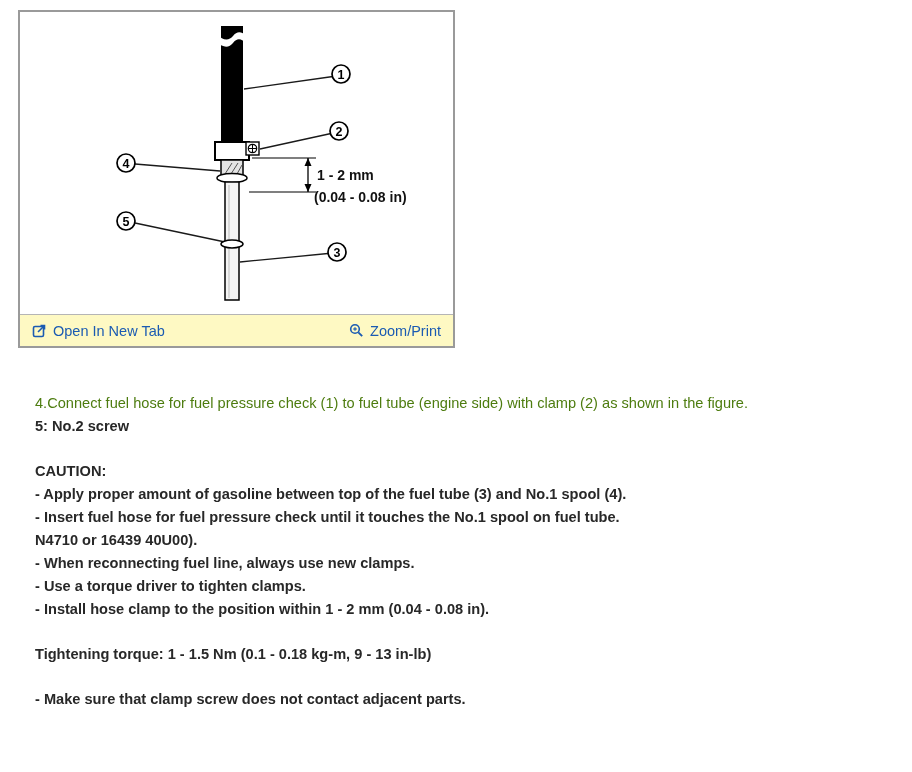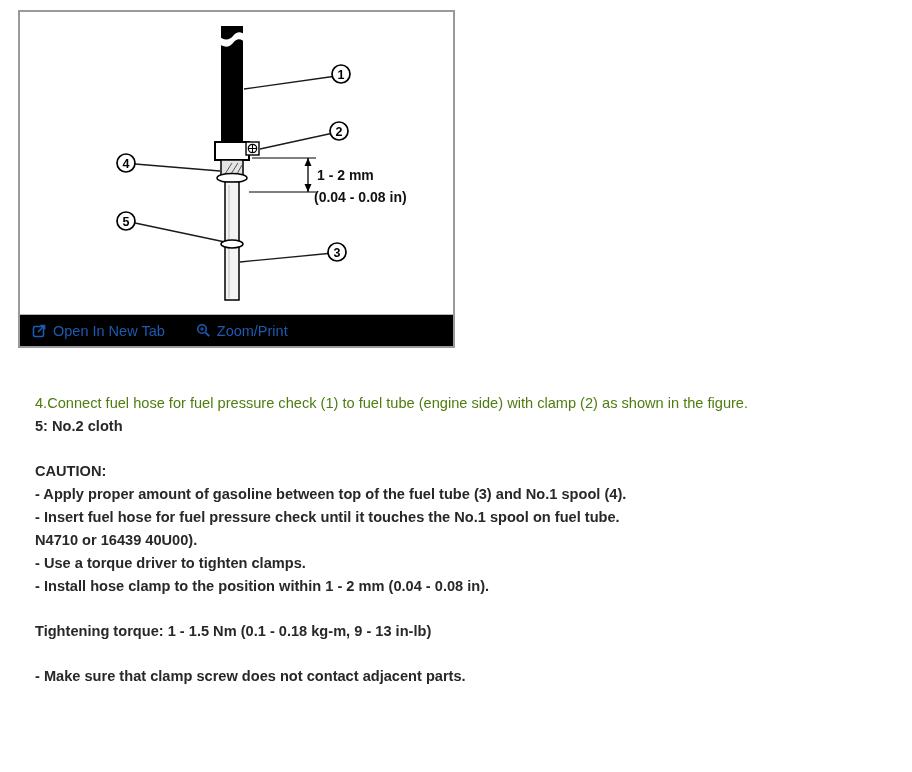--- a/index.html
+++ b/index.html
@@ -23,25 +23,26 @@
     border: 2px solid #9a9a9a;
     background: #ffffff;
   }
   .diagram-area {
     width: 433px;
     height: 302px;
     background: #ffffff;
   }
   .figure-links {
     display: flex;
+    justify-content: space-between;
     align-items: center;
     height: 31px;
     border-top: 1px solid #b5b5b5;
     padding: 0 12px;
-    background: #000000;
+    background: #fef9c3;
     gap: 31px;
   }
   .fig-link {
     display: flex;
     align-items: center;
     gap: 6px;
     color: #1b5bb2;
     font-size: 14.5px;
     text-decoration: none;
     cursor: pointer;
@@ -162,26 +163,27 @@
           <line x1="4.2" y1="6" x2="7.8" y2="6" stroke="#1b5bb2" stroke-width="1.2"></line>
           <line x1="6" y1="4.2" x2="6" y2="7.8" stroke="#1b5bb2" stroke-width="1.2"></line>
         </svg>
         <span>Zoom/Print</span>
       </a>
     </div>
   </div>
 
   <div class="content">
     <div class="regular">4.Connect fuel hose for fuel pressure check (1) to fuel tube (engine side) with clamp (2) as shown in the figure.</div>
-    <div class="bold">5: No.2 cloth</div>
+    <div class="bold">5: No.2 screw</div>
     <div class="gap"></div>
     <div class="bold">CAUTION:</div>
     <div class="bold">- Apply proper amount of gasoline between top of the fuel tube (3) and No.1 spool (4).</div>
     <div class="bold">- Insert fuel hose for fuel pressure check until it touches the No.1 spool on fuel tube.</div>
     <div class="bold">N4710 or 16439 40U00).</div>
+    <div class="bold">- When reconnecting fuel line, always use new clamps.</div>
     <div class="bold">- Use a torque driver to tighten clamps.</div>
     <div class="bold">- Install hose clamp to the position within 1 - 2 mm (0.04 - 0.08 in).</div>
     <div class="gap"></div>
     <div class="bold">Tightening torque: 1 - 1.5 Nm (0.1 - 0.18 kg-m, 9 - 13 in-lb)</div>
     <div class="gap"></div>
     <div class="bold">- Make sure that clamp screw does not contact adjacent parts.</div>
   </div>
 
 </div>
 

